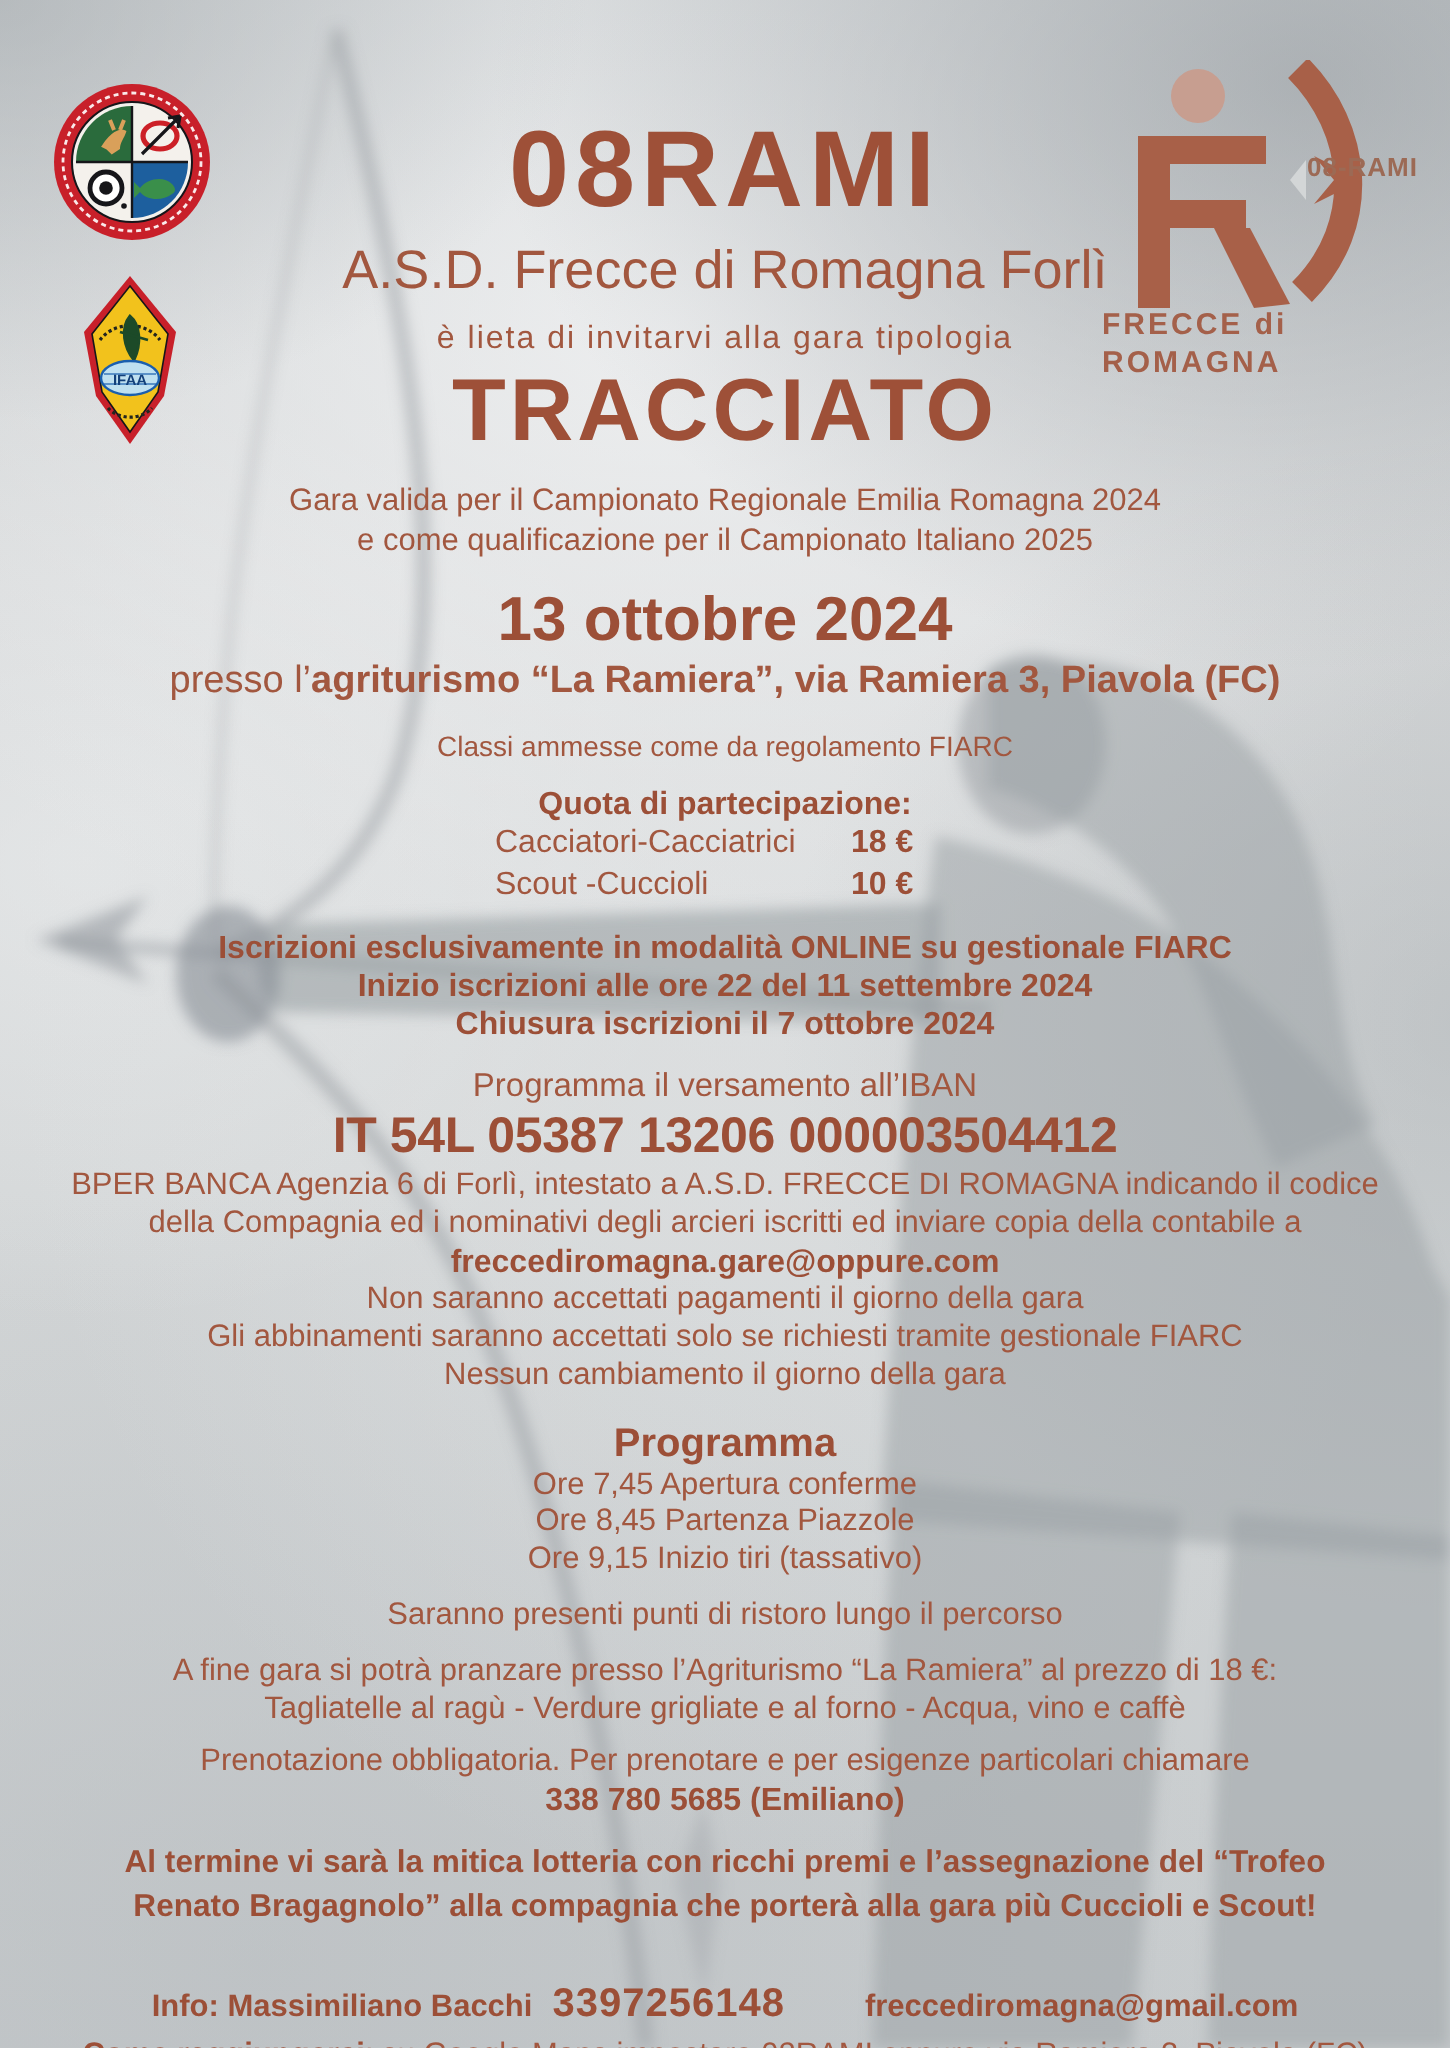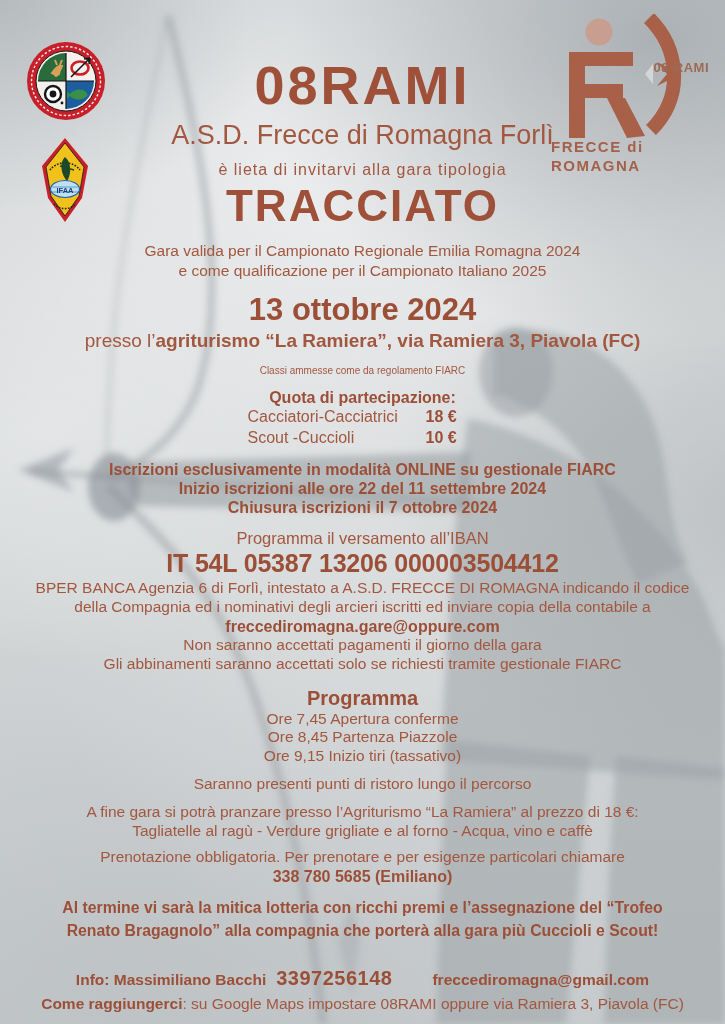--- a/index.html
+++ b/index.html
@@ -22,21 +22,21 @@
   .bg-silhouette{position:absolute;left:0;top:0;width:725px;height:1024px;z-index:0;}
   .content{position:relative;z-index:2;width:100%;padding-top:58px;text-align:center;color:#a2573f;}
   .b{font-weight:bold;}
   .t-club{font-size:54px;font-weight:bold;letter-spacing:3px;color:#9e5038;line-height:1;}
   .t-asd{font-size:27px;margin-top:9px;line-height:1.05;}
   .t-invite{font-size:16px;letter-spacing:1px;margin-top:12px;}
   .t-event{font-size:44px;font-weight:bold;letter-spacing:2px;color:#9e5038;margin-top:4px;line-height:1.05;}
   .t-valid{font-size:15.5px;line-height:1.3;margin-top:11px;}
   .t-date{font-size:31px;font-weight:bold;margin-top:13px;line-height:1.05;color:#9c4f37;}
   .t-loc{font-size:19px;margin-top:4px;}
-  .t-classes{font-size:10px;margin-top:13px;}
+  .t-classes{font-size:14px;margin-top:13px;}
   .fees{margin-top:13px;}
   .fees-title{font-size:16px;color:#9c4f37;}
   .fee-row{display:flex;justify-content:center;font-size:16px;line-height:1.3;}
   .fee-label{width:178px;text-align:left;}
   .fee-price{width:52px;text-align:left;font-weight:bold;color:#9c4f37;}
   .reg{margin-top:12px;font-size:16px;font-weight:bold;line-height:1.18;color:#9c4f37;}
   .pay-intro{margin-top:11px;font-size:16.5px;}
   .t-iban{font-size:25px;font-weight:bold;letter-spacing:-0.2px;color:#9c4f37;line-height:1.05;margin-top:2px;}
   .pay-detail{font-size:15.5px;line-height:1.22;margin-top:3px;}
   .pay-email{font-size:16px;font-weight:bold;color:#9c4f37;line-height:1.2;}
@@ -50,21 +50,21 @@
   .lottery{margin:10px auto 0;max-width:655px;font-size:15.8px;font-weight:bold;line-height:1.45;color:#9c4f37;}
   .info-row{margin-top:25px;display:flex;justify-content:center;align-items:baseline;gap:10px;font-weight:bold;color:#9c4f37;}
   .info-label{font-size:15.5px;text-align:center;}
   .info-phone{font-size:20px;letter-spacing:.5px;}
   .info-email{font-size:15.5px;margin-left:30px;}
   .directions{margin-top:5px;font-size:15.5px;}
   .directions .lbl{font-weight:bold;color:#9c4f37;}
   
   .fiarc-logo{position:absolute;left:26px;top:41px;width:80px;height:80px;z-index:3;}
   .ifaa-logo{position:absolute;left:32px;top:136px;width:66px;height:88px;z-index:3;}
-  .fdr-logo{position:absolute;right:16px;top:12px;width:172px;height:172px;z-index:3;text-decoration:underline;}
+  .fdr-logo{position:absolute;right:16px;top:28px;width:172px;height:172px;z-index:3;text-decoration:underline;}
   .fdr-glyph{position:absolute;left:12px;top:2px;}
   .fdr-code{position:absolute;right:0;top:48px;font-size:13px;font-weight:bold;letter-spacing:.5px;color:#9c6a55;}
   .fdr-name{position:absolute;left:14px;top:126px;text-align:left;font-size:15px;font-weight:bold;letter-spacing:1.5px;color:#a4604a;line-height:1.25;}
 </style>
 </head>
 <body>
 
 <div class="poster">
 
   <svg class="bg-silhouette" viewBox="0 0 725 1024" aria-hidden="true">
@@ -181,20 +181,21 @@
 
     <div class="pay-intro">Programma il versamento all’IBAN</div>
     <div class="t-iban">IT 54L 05387 13206 000003504412</div>
     <div class="pay-detail">
       <div>BPER BANCA Agenzia 6 di Forlì, intestato a A.S.D. FRECCE DI ROMAGNA indicando il codice</div>
       <div>della Compagnia ed i nominativi degli arcieri iscritti ed inviare copia della contabile a</div>
     </div>
     <div class="pay-email">freccediromagna.gare@oppure.com</div>
     <div class="pay-note">Non saranno accettati pagamenti il giorno della gara</div>
     <div class="pay-note">Gli abbinamenti saranno accettati solo se richiesti tramite gestionale FIARC</div>
+    <div class="pay-note">Nessun cambiamento il giorno della gara</div>
 
     <div class="prog-title">Programma</div>
     <div class="prog-item">Ore 7,45 Apertura conferme</div>
     <div class="prog-item">Ore 8,45 Partenza Piazzole</div>
     <div class="prog-item">Ore 9,15 Inizio tiri (tassativo)</div>
 
     <div class="t-ristoro">Saranno presenti punti di ristoro lungo il percorso</div>
 
     <div class="lunch1">
       <div>A fine gara si potrà pranzare presso l’Agriturismo “La Ramiera” al prezzo di 18 €:</div>

